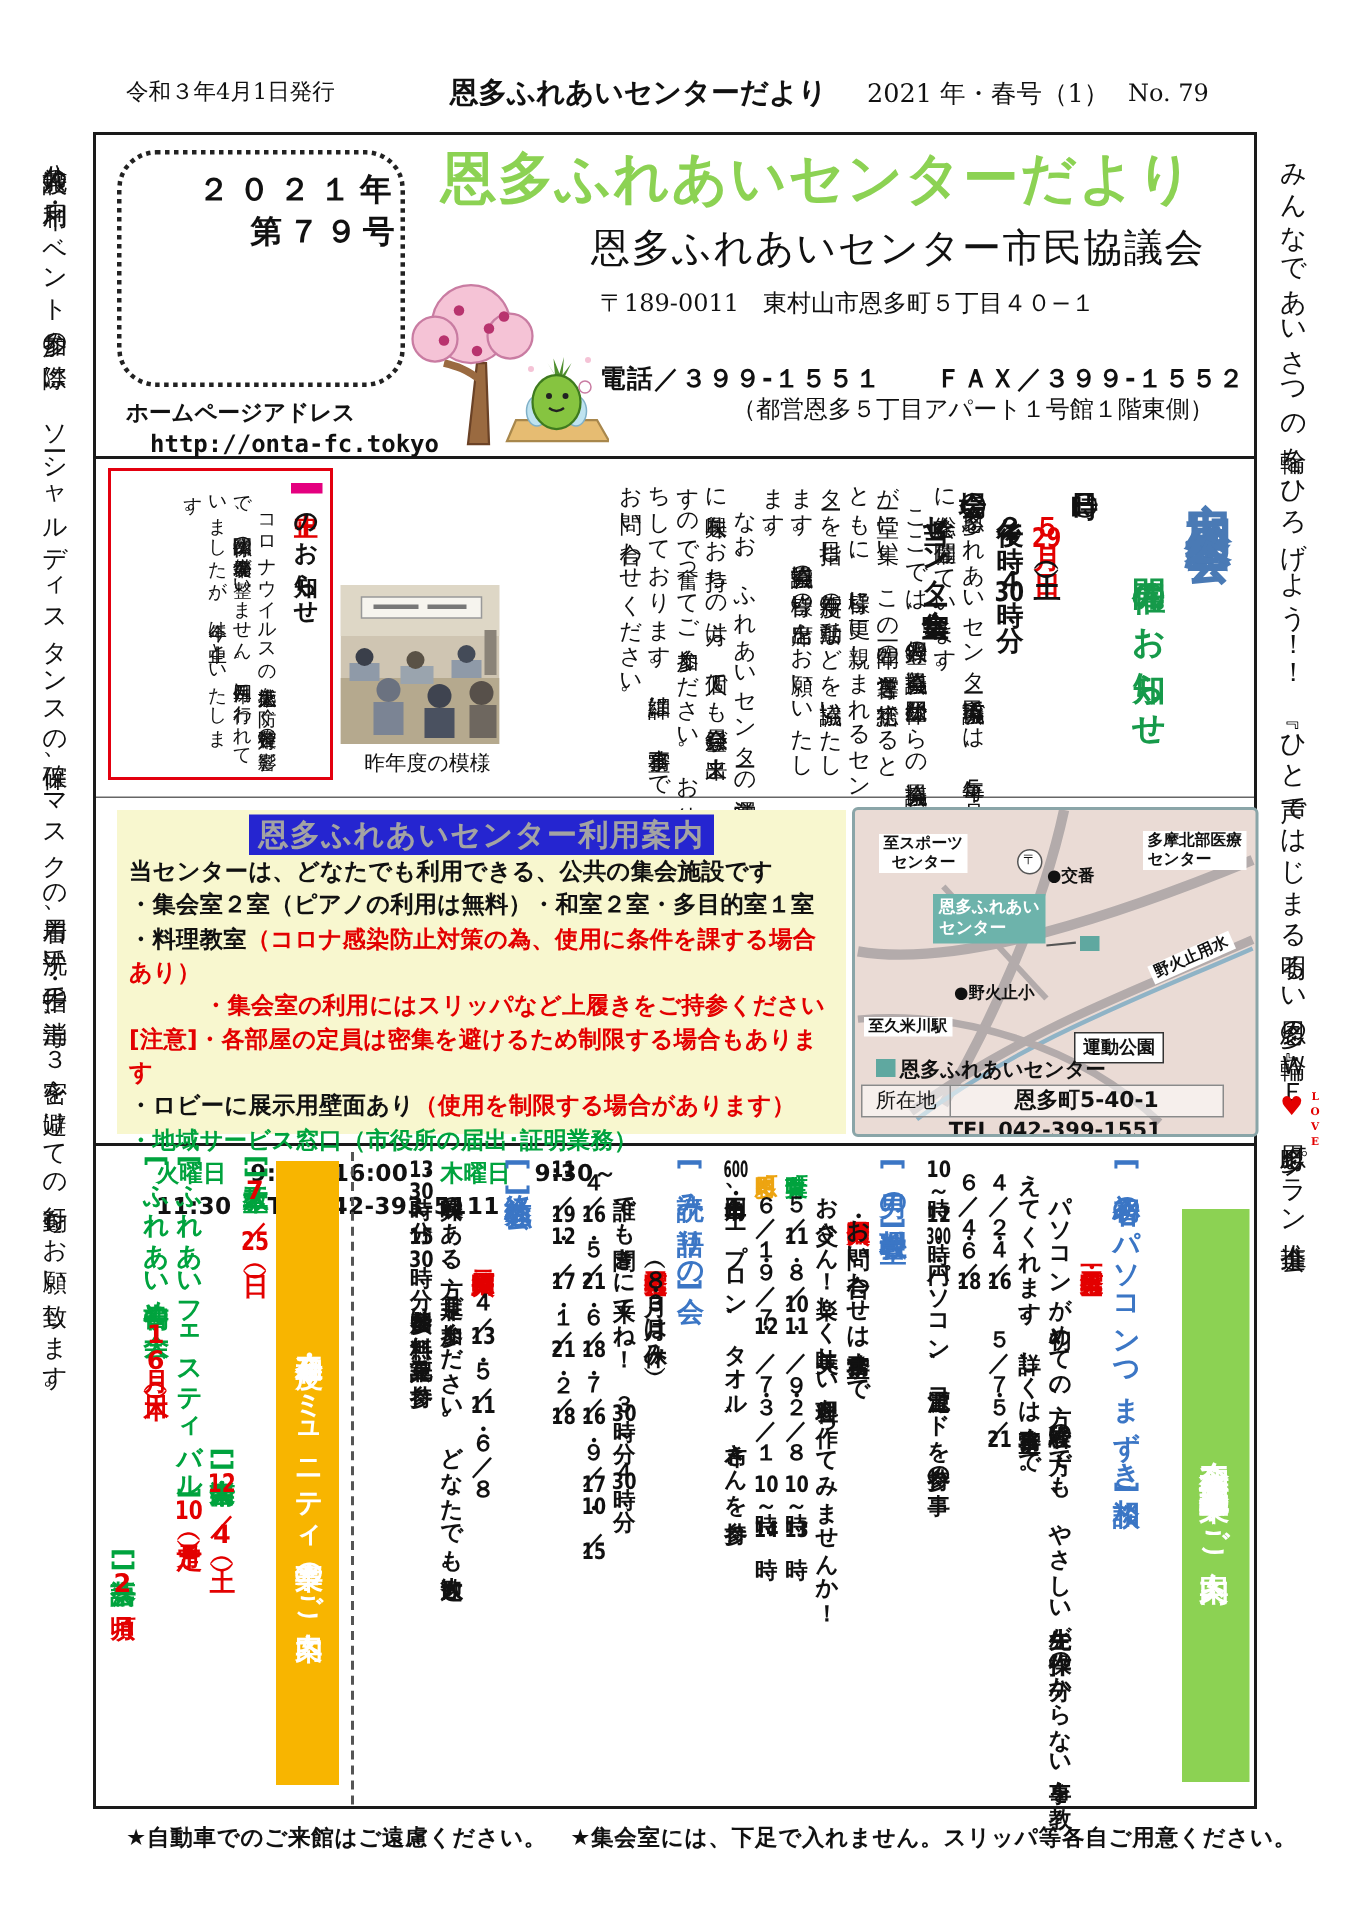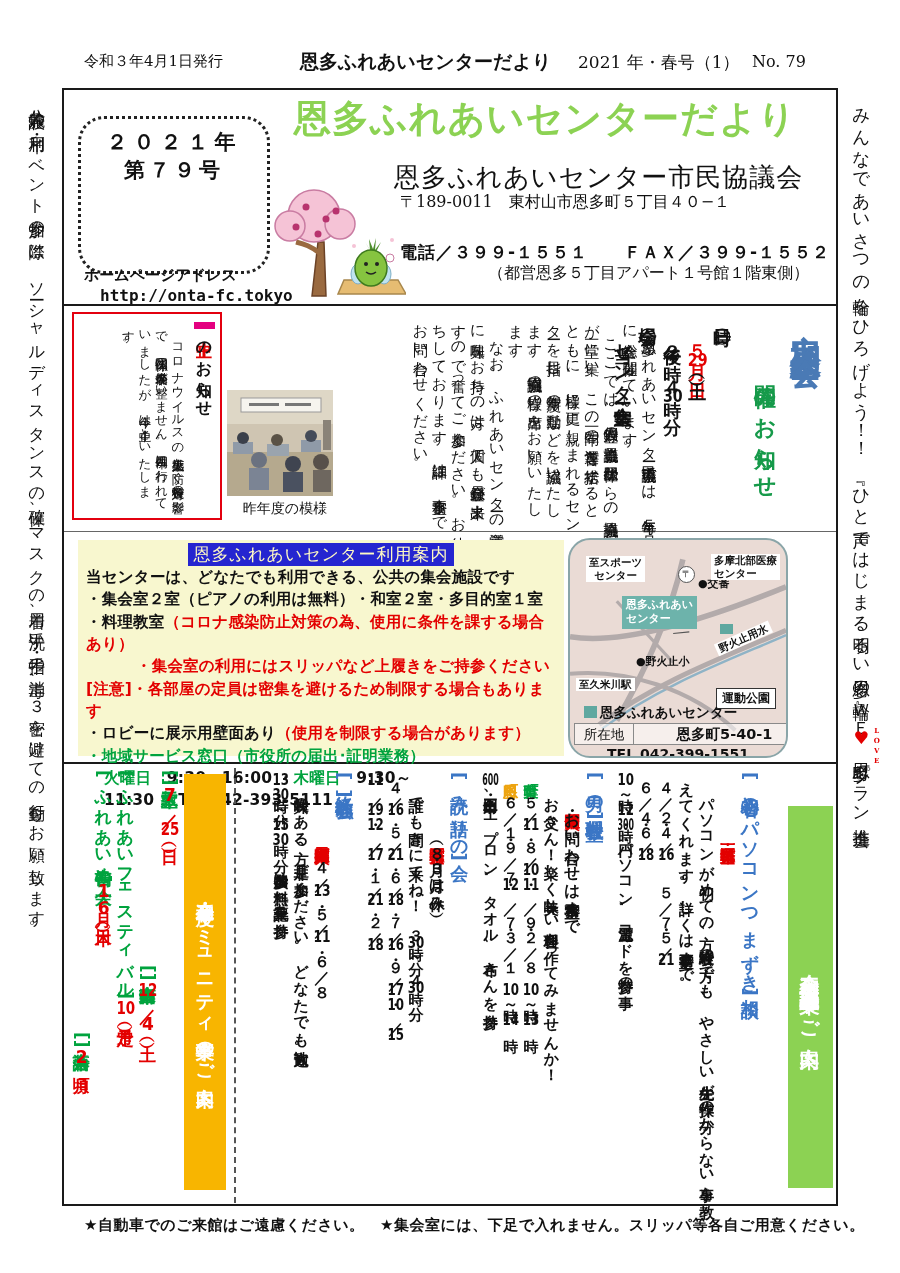--- a/index.html
+++ b/index.html
@@ -25,28 +25,28 @@
   .side-right{position:absolute;left:851px;top:96px;height:1140px;font-size:17.5px;letter-spacing:1px;line-height:1.1;}
   .sr-p2{margin-inline-start:26px;}
   .heart-wrap{position:relative;color:#e30000;font-weight:700;}
   .love{position:absolute;right:-9px;top:-2px;font-size:7px;color:#e30000;writing-mode:vertical-rl;text-orientation:upright;letter-spacing:1px;font-weight:700;}
 
   
   .content{position:absolute;left:62px;top:88px;width:776px;height:1118px;border:2px solid #1a1a1a;box-sizing:border-box;}
 
   
   .masthead{position:absolute;left:0;top:0;width:100%;height:216px;border-bottom:2px solid #1a1a1a;box-sizing:border-box;}
-  .issue-box{position:absolute;left:14px;top:26px;width:192px;height:158px;border:3px dotted #222;border-radius:26px;text-align:center;padding-top:9px;box-sizing:border-box;}
+  .issue-box{position:absolute;left:14px;top:10px;width:192px;height:158px;border:3px dotted #222;border-radius:26px;text-align:right;padding-top:9px;box-sizing:border-box;}
   .issue-year{font-size:21px;font-weight:800;letter-spacing:6px;}
   .issue-season{margin:7px auto 5px auto;width:160px;background:#72e23b;font-size:44px;font-weight:800;letter-spacing:18px;padding-left:16px;box-sizing:border-box;line-height:1.15;}
   .issue-no{font-size:21px;font-weight:800;letter-spacing:4px;}
   .hp{position:absolute;left:20px;top:176px;font-size:15px;font-weight:700;line-height:1.3;}
   .hp-url{font-family:"DejaVu Sans Mono","Liberation Mono",monospace;font-size:16px;font-weight:700;margin-left:16px;}
   .mh-title{position:absolute;left:230px;top:4px;font-size:37px;font-weight:800;color:#8cd253;letter-spacing:1px;white-space:nowrap;}
-  .mh-org{position:absolute;left:330px;top:58px;font-size:26px;letter-spacing:1px;white-space:nowrap;margin-top:12px;}
+  .mh-org{position:absolute;left:330px;top:58px;font-size:26px;letter-spacing:1px;white-space:nowrap;}
   .mh-a1{position:absolute;left:336px;top:102px;font-size:16px;}
   .mh-a2{position:absolute;left:424px;top:125px;font-size:16px;margin-top:48px;}
   .mh-ph{position:absolute;left:336px;top:151px;font-size:17px;font-weight:800;letter-spacing:1px;}
   .mh-note{position:absolute;left:324px;top:186px;font-size:13.5px;}
   .mh-art{position:absolute;left:202px;top:94px;width:140px;height:118px;}
 
   
   .sokai{position:absolute;left:0;top:216px;width:100%;height:226px;border-bottom:1px solid #666;box-sizing:border-box;}
   .sk-head{position:absolute;right:10px;top:6px;height:214px;}
   .sk-title{font-size:29px;font-weight:800;letter-spacing:8px;color:#a9c9e9;-webkit-text-stroke:1.3px #4a7ab5;}
@@ -58,30 +58,30 @@
   .ann-t1{background:#e4007f;color:#fff;padding:2px 1px;}
   .ann-t2{color:#e30000;}
   .ann-body{font-size:12.5px;line-height:1.32;margin-block-start:7px;}
   .photo{position:absolute;left:163px;top:84px;width:106px;height:106px;}
   .photo-cap{position:absolute;left:146px;top:194px;width:150px;text-align:center;font-size:14px;}
 
   
   .guide-sec{position:absolute;left:0;top:442px;width:100%;height:232px;border-bottom:2px solid #1a1a1a;box-sizing:border-box;}
   .guide-box{position:absolute;left:14px;top:8px;width:486px;height:216px;background:#f8f7cf;padding:3px 8px;box-sizing:border-box;}
   .g-title-row{text-align:center;}
-  .g-title{display:inline-block;background:#2525d0;color:#fef9c3;font-size:17px;font-weight:400;padding:0 6px;letter-spacing:1px;}
+  .g-title{display:inline-block;background:#2525d0;color:#a3a3a3;font-size:20px;font-weight:700;padding:0 6px;letter-spacing:1px;}
   .g-line{font-size:15.5px;font-weight:700;line-height:1.44;letter-spacing:0.2px;}
   .g-red{color:#e30000;}
   .g-green{color:#00a33e;}
   .g-ind{padding-left:50px;}
   .g-hours{padding-left:18px;}
   .g-tel{margin-left:24px;}
 
   
-  .map-box{position:absolute;left:504px;top:6px;width:220px;height:220px;border:2px solid #8aa5a8;border-radius:22px;background:#eadbd5;box-sizing:border-box;overflow:hidden;}
+  .map-box{position:absolute;left:504px;top:6px;width:271px;height:220px;border:2px solid #8aa5a8;border-radius:4px;background:#eadbd5;box-sizing:border-box;overflow:hidden;}
   .map-roads{position:absolute;left:0;top:0;width:100%;height:100%;}
   .m-label{position:absolute;background:#fff;font-size:10.5px;font-weight:700;padding:0 3px;line-height:1.25;white-space:pre-line;}
   .m-plain{position:absolute;font-size:11px;font-weight:700;}
   .m-center{position:absolute;left:52px;top:56px;background:#6db3ab;color:#fff;font-size:11px;font-weight:700;padding:2px 4px;line-height:1.3;white-space:pre-line;}
   .m-sq{position:absolute;left:150px;top:84px;width:13px;height:10px;background:#5fa8a0;}
   .m-post{position:absolute;left:108px;top:26px;width:15px;height:15px;border:1px solid #555;border-radius:50%;background:#fff;font-size:9px;text-align:center;line-height:15px;}
   .m-water{transform:rotate(-24deg);right:14px;top:92px;}
   .m-park{border:1.5px solid #333;left:146px;top:148px;font-size:12px;padding:2px 5px;}
   .m-legend{position:absolute;left:14px;top:164px;font-size:13.5px;font-weight:700;}
   .m-legend .sq{display:inline-block;width:13px;height:12px;background:#5fa8a0;margin-right:3px;vertical-align:-1px;}

